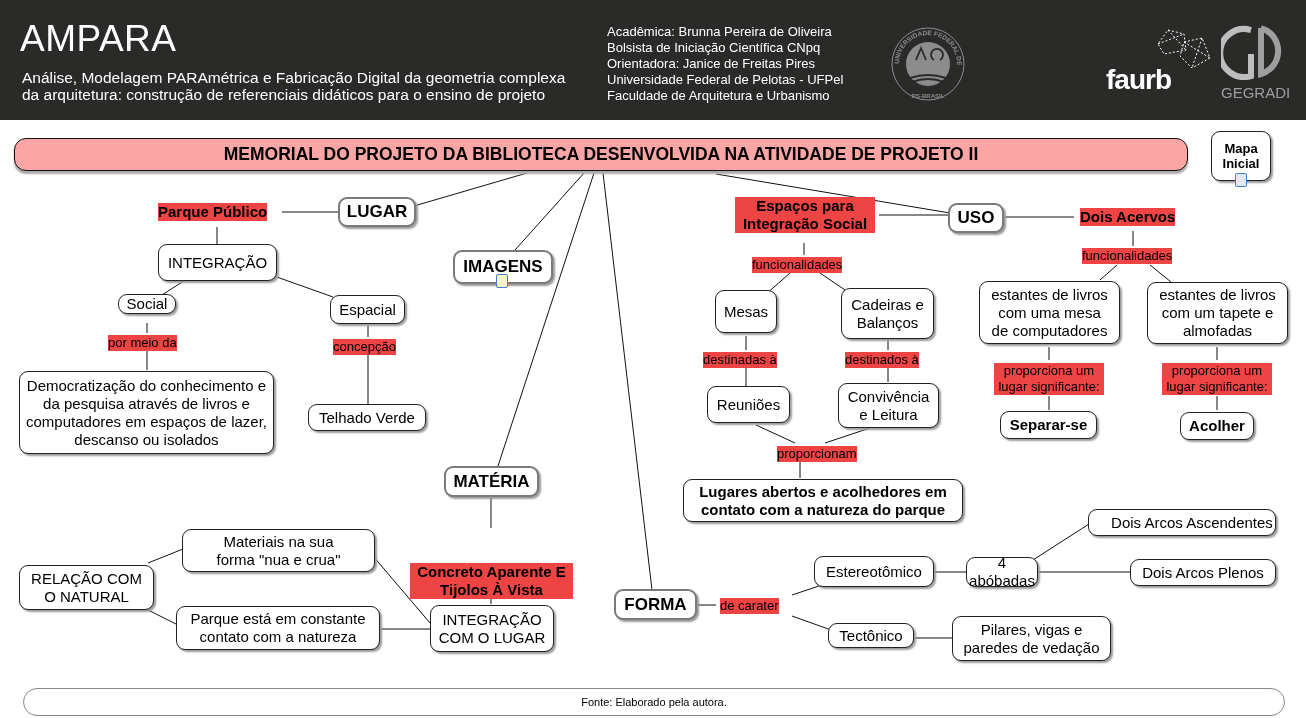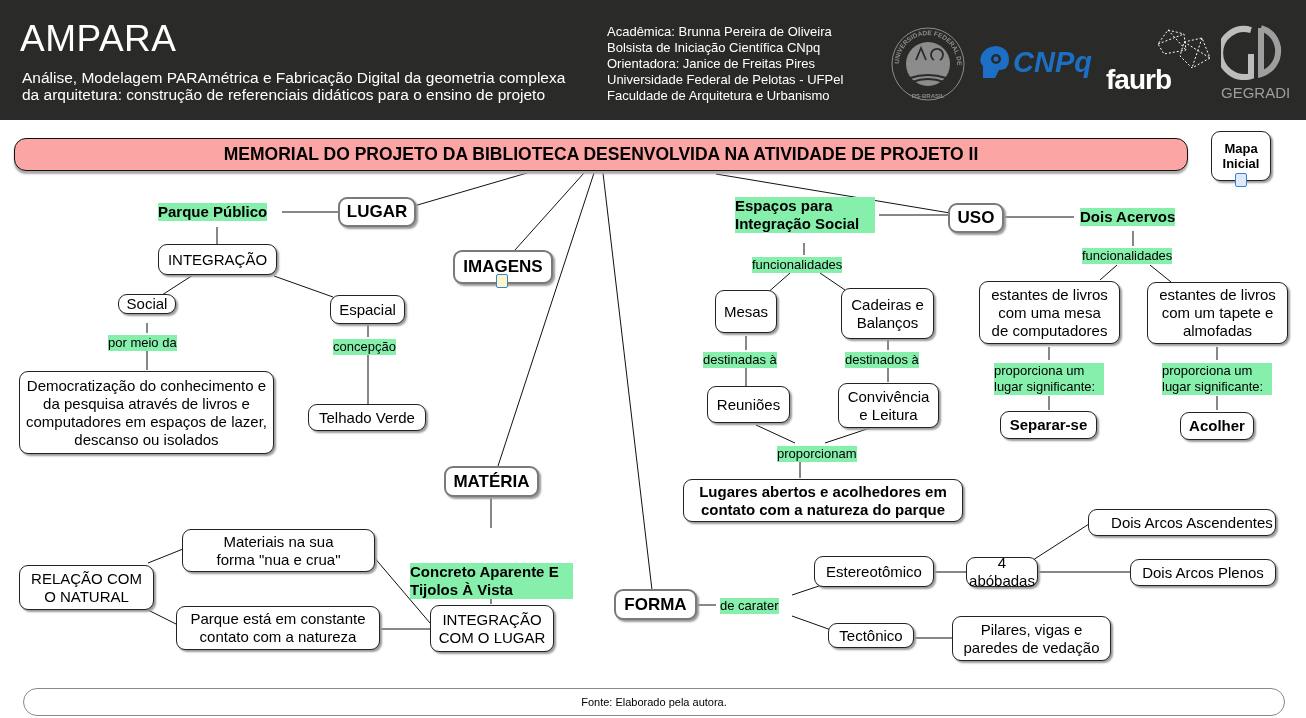--- a/index.html
+++ b/index.html
@@ -9,21 +9,21 @@
   .brand { position:absolute; left:20px; top:18px; font-size:37px; color:#fff; letter-spacing:0.5px; }
   .subtitle { position:absolute; left:22px; top:69px; font-size:15.5px; color:#fff; line-height:17px; }
   .credits { position:absolute; left:607px; top:24px; font-size:13px; color:#fff; line-height:16px; }
   .logo { position:absolute; }
   svg.lines { position:absolute; left:0; top:0; }
   .node { position:absolute; box-sizing:border-box; background:#fff; border:1.3px solid #222;
           border-radius:9px; box-shadow:2px 2px 2px #9a9a9a; text-align:center;
           display:flex; align-items:center; justify-content:center; font-size:15px; line-height:18px; }
   .node.main { border:2px solid #7a7a7a; font-weight:bold; font-size:17px; }
   .node.bold { font-weight:bold; }
-  .lbl { position:absolute; text-align:left; font-size:13px; line-height:16px; background:#86efac; white-space:nowrap; }
+  .lbl { position:absolute; text-align:center; font-size:13px; line-height:16px; background:#ef4444; white-space:nowrap; }
   .lbl.b { font-weight:bold; font-size:15px; line-height:18px; }
   .title-bar { position:absolute; left:14px; top:138px; width:1174px; height:33px; box-sizing:border-box;
                border:1.8px solid #111; border-radius:12px; box-shadow:0 3px 2px #aaa; background:#fca5a5;
                font-weight:bold; font-size:17.5px; display:flex; align-items:center; justify-content:center; }
   .footer { position:absolute; left:23px; top:688px; width:1262px; height:28px; box-sizing:border-box;
             border:1px solid #888; border-radius:14px; font-size:11px; font-weight:normal;
             display:flex; align-items:center; justify-content:center; }
   .attach { position:absolute; width:12px; height:14px; background:#fbf6c8; border:1.5px solid #3d7fd1;
             border-radius:2px; box-sizing:border-box; }
 </style>
@@ -52,28 +52,20 @@
     <circle cx="38" cy="38" r="22" fill="#8c8c8c"></circle>
     <text font-size="6.5" fill="#8c8c8c" font-family="Liberation Sans, sans-serif" font-weight="bold">
       <textPath href="#ring">UNIVERSIDADE FEDERAL DE PELOTAS</textPath>
     </text>
     <text x="38" y="72" text-anchor="middle" font-size="6" fill="#8c8c8c" font-family="Liberation Sans, sans-serif" font-weight="bold">RS-BRASIL</text>
     <path d="M20 52 Q38 46 56 52" stroke="#2a2b29" stroke-width="2" fill="none"></path>
     <path d="M22 56 Q38 50 54 56" stroke="#2a2b29" stroke-width="2" fill="none"></path>
     <path d="M26 34 L31 22 L36 34 M44 34 a6 6 0 1 1 6 0" stroke="#2a2b29" stroke-width="1.8" fill="none"></path>
   </svg>
 
-  <div class="logo" style="left:977px;top:44px;display:flex;align-items:center;">
-    <svg width="34" height="36" viewBox="0 0 34 36">
-      <path d="M6 34 L6 22 Q2 18 4 12 Q8 2 20 2 Q32 4 32 16 Q32 26 22 26 L18 34 Z" fill="#1c6fc4"></path>
-      <circle cx="19" cy="15" r="5" fill="#2a2b29"></circle>
-      <circle cx="19" cy="15" r="2.5" fill="#1c6fc4"></circle>
-    </svg>
-    <span style="color:#1c6fc4;font-weight:bold;font-style:italic;font-size:29px;margin-left:2px;">CNPq</span>
-  </div>
 
   <div class="logo" style="left:1106px;top:28px;width:90px;height:75px;">
     <svg width="60" height="44" viewBox="0 0 60 44" style="position:absolute;left:48px;top:0">
       <g stroke="#fff" stroke-width="1" stroke-dasharray="2,2" fill="none">
         <polygon points="14,2 30,6 32,22 10,26 4,16"></polygon>
         <polygon points="30,14 48,10 56,30 38,40 26,28"></polygon>
         <line x1="14" y1="2" x2="32" y2="22"></line>
           <line x1="4" y1="16" x2="30" y2="6"></line>
         <line x1="30" y1="14" x2="56" y2="30"></line>
           <line x1="48" y1="10" x2="38" y2="40"></line>
@@ -148,21 +140,21 @@
 
 <div class="title-bar">MEMORIAL DO PROJETO DA BIBLIOTECA DESENVOLVIDA NA ATIVIDADE DE PROJETO II</div>
 
 <div class="node bold" style="left:1211px;top:131px;width:60px;height:50px;font-size:13px;line-height:15px;flex-direction:column;border-width:1.6px;">
   <span style="width:40px;">Mapa Inicial</span>
 </div>
 <div class="attach" style="left:1235px;top:173px;background:#dfeaf8;"></div>
 
 <div class="node main" style="left:338px;top:197px;width:78px;height:30px;">LUGAR</div>
 <div class="lbl b" style="left:158px;top:203px;">Parque Público</div>
-<div class="node" style="left:158px;top:244px;width:119px;height:31px;">INTEGRAÇÃO</div>
+<div class="node" style="left:158px;top:244px;width:119px;height:37px;">INTEGRAÇÃO</div>
 <div class="node" style="left:118px;top:294px;width:58px;height:20px;">Social</div>
 <div class="node" style="left:330px;top:295px;width:75px;height:29px;">Espacial</div>
 <div class="lbl" style="left:108px;top:335px;">por meio da</div>
 <div class="lbl" style="left:333px;top:339px;">concepção</div>
 <div class="node" style="left:19px;top:371px;width:255px;height:83px;padding:0 6px;">Democratização do conhecimento e da pesquisa através de livros e computadores em espaços de lazer, descanso ou isolados</div>
 <div class="node" style="left:308px;top:404px;width:118px;height:27px;">Telhado Verde</div>
 
 <div class="node main" style="left:453px;top:250px;width:100px;height:34px;">IMAGENS</div>
 <div class="attach" style="left:496px;top:274px;"></div>
 

